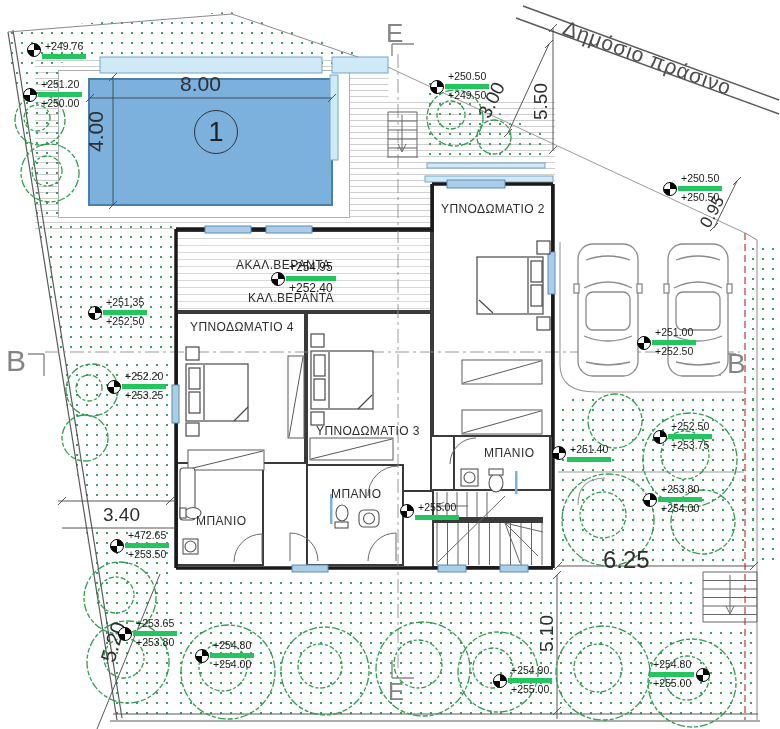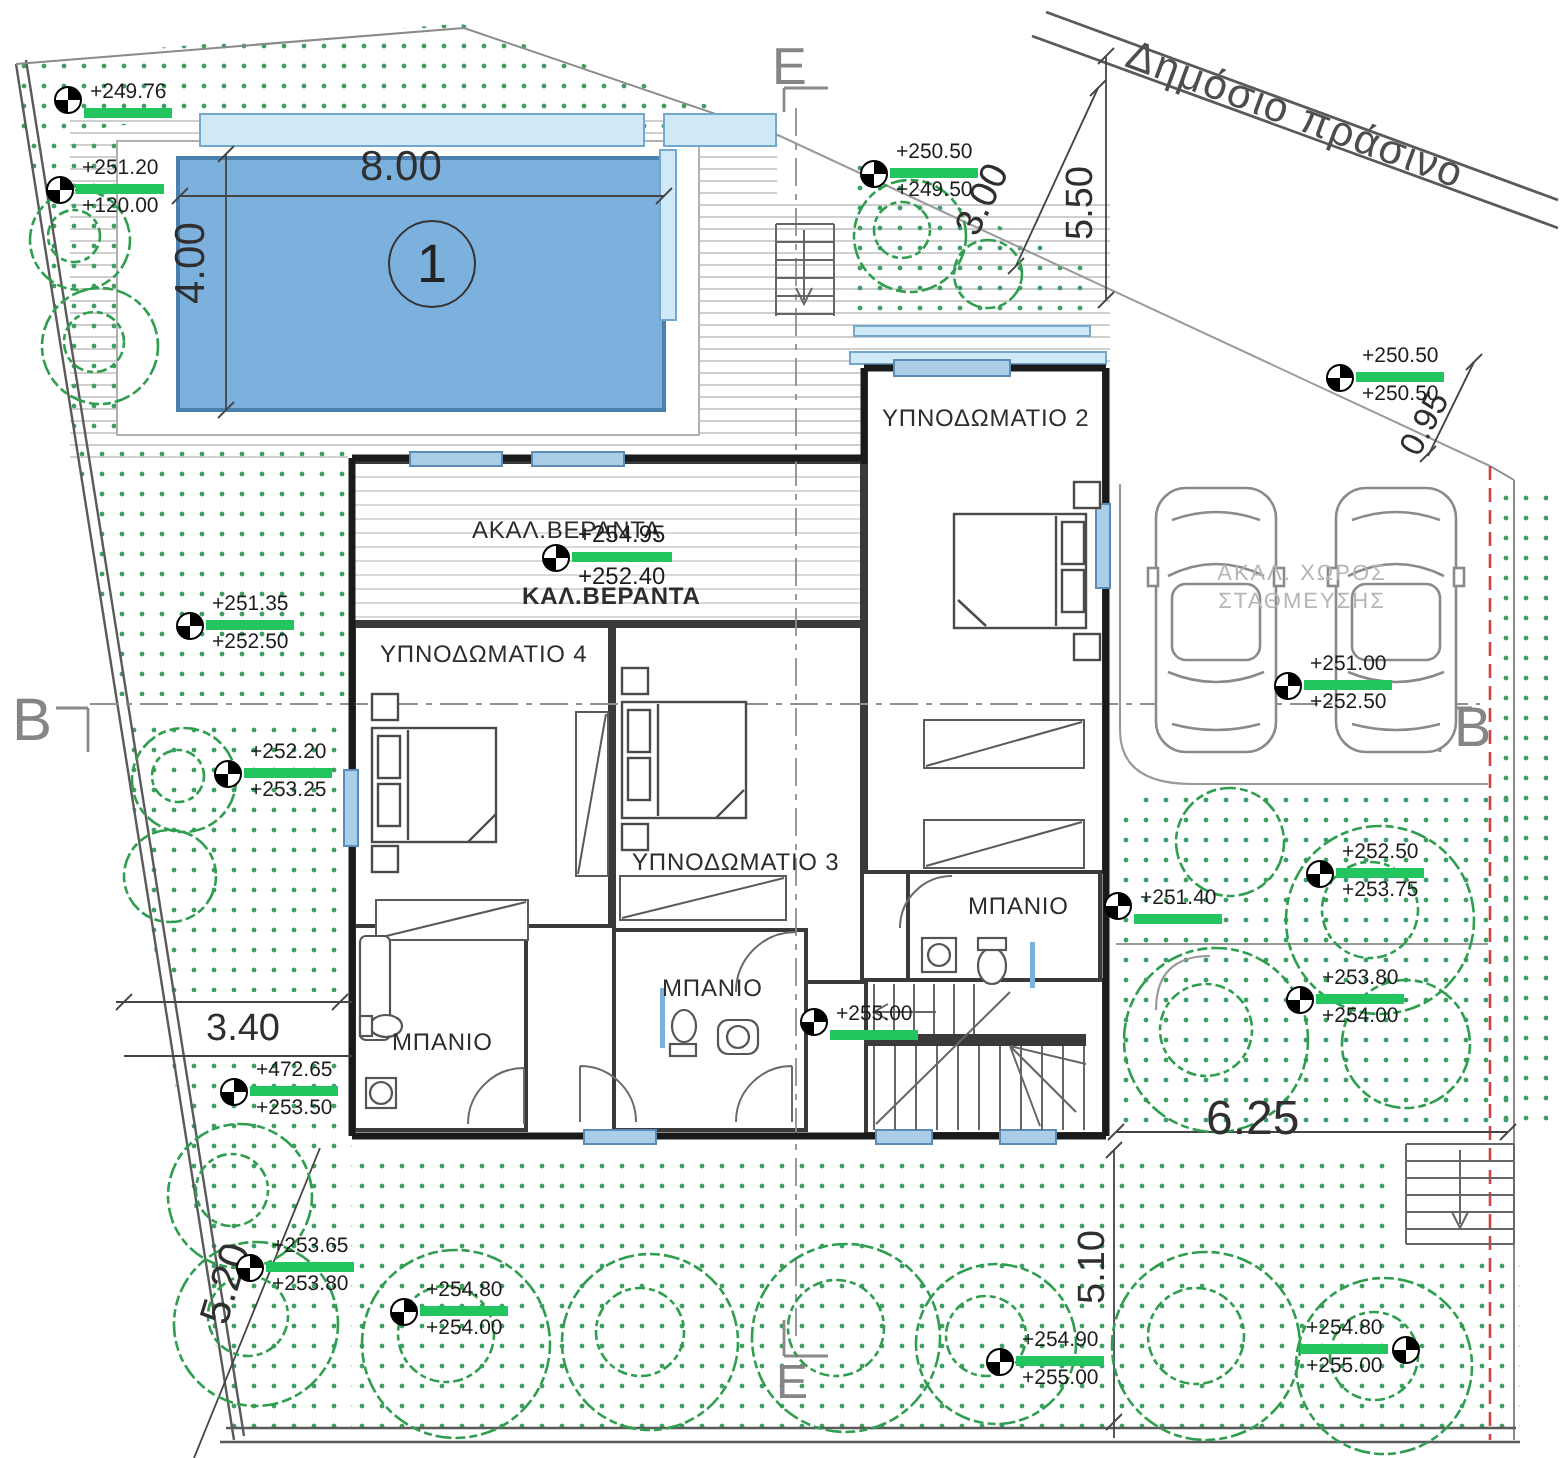--- a/index.html
+++ b/index.html
@@ -334,34 +334,30 @@
   <div class="lbl" style="left:441px;top:202px;">ΥΠΝΟΔΩΜΑΤΙΟ 2</div>
   <div class="lbl" style="left:196px;top:514px;">ΜΠΑΝΙΟ</div>
   <div class="lbl" style="left:331px;top:487px;">ΜΠΑΝΙΟ</div>
   <div class="lbl" style="left:484px;top:446px;">ΜΠΑΝΙΟ</div>
 
   <div class="lbl" style="left:236px;top:242px;margin-top:16px;">ΑΚΑΛ.ΒΕΡΑΝΤΑ</div>
   <div class="bmk" style="left:286px;top:260px;font-size:12px;">
     <b class="u">+254.95</b>
     <b>+252.40</b>
   </div>
-  <div class="lbl" style="left:261px;top:291px;font-weight:bold;">ΚΑΛ.ΒΕΡΑΝΤΑ</div>
-
-  <div class="park-lbl" style="left:596px;top:280px;width:110px;">
-    <span>ΑΚΑΛ. ΧΩΡΟΣ</span><br>
-    <span>ΣΤΑΘΜΕΥΣΗΣ</span>
-  </div>
+  <div class="lbl" style="left:248px;top:291px;">ΚΑΛ.ΒΕΡΑΝΤΑ</div>
+
 
   <div class="bmk" style="left:42px;top:40px;">
     <b class="u">+249.76</b>
       <b></b>
     </div>
   <div class="bmk" style="left:38px;top:78px;">
     <b class="u">+251.20</b>
-      <b>+120.00</b>
+      <b>+250.00</b>
     </div>
   <div class="bmk" style="left:445px;top:70px;">
     <b class="u">+250.50</b>
       <b>+249.50</b>
     </div>
   <div class="bmk" style="left:678px;top:172px;">
     <b class="u">+250.50</b>
       <b>+250.50</b>
     </div>
   <div class="bmk" style="left:103px;top:296px;">

